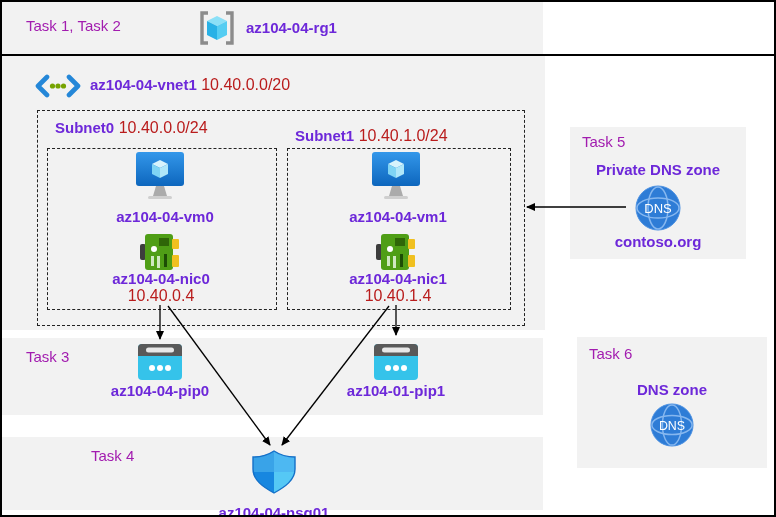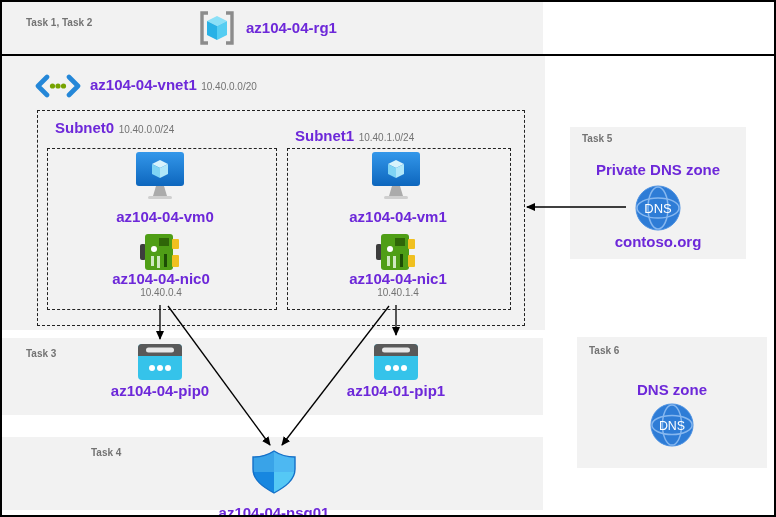--- a/index.html
+++ b/index.html
@@ -3,23 +3,23 @@
 <meta charset="utf-8">
 <style>
   html,body{margin:0;padding:0;background:#fff;}
   #stage{
     position:relative;width:776px;height:517px;box-sizing:border-box;
     border:2px solid #000;background:#fff;overflow:hidden;
     font-family:"Liberation Sans",sans-serif;color:#000;
   }
   .abs{position:absolute;}
   .panel{background:#f2f2f2;}
-  .task-label{font-weight:bold;font-size:10px;color:#737373;white-space:nowrap;}
+  .task-label{font-weight:normal;font-size:15px;color:#a21caf;white-space:nowrap;}
   .name{font-weight:bold;font-size:15px;color:#6d28d9;white-space:nowrap;}
-  .cidr{font-size:10px;color:#737373;white-space:nowrap;}
+  .cidr{font-size:16px;color:#b91c1c;white-space:nowrap;}
   .center{text-align:center;}
   .dashed{border:1px dashed #222;}
   .divider{background:#000;}
   svg{display:block;}
   .arrow-layer{pointer-events:none;}
 </style>
 </head>
 <body>
 
 <div id="stage">

